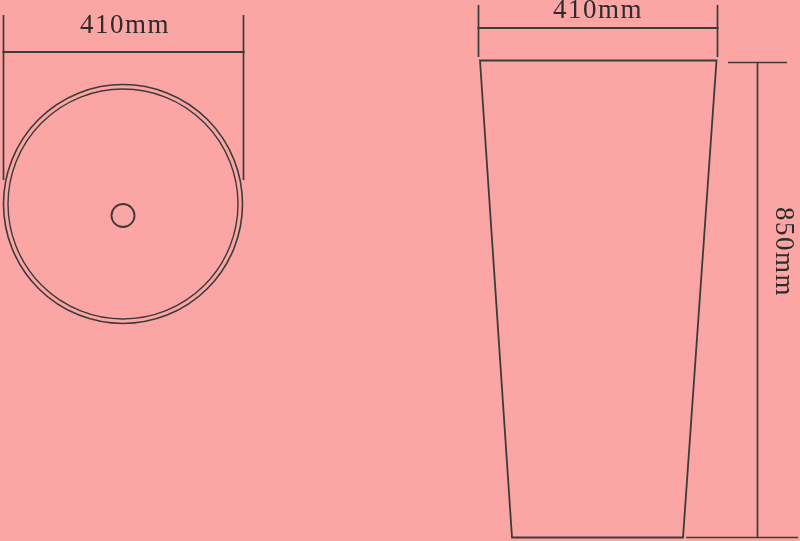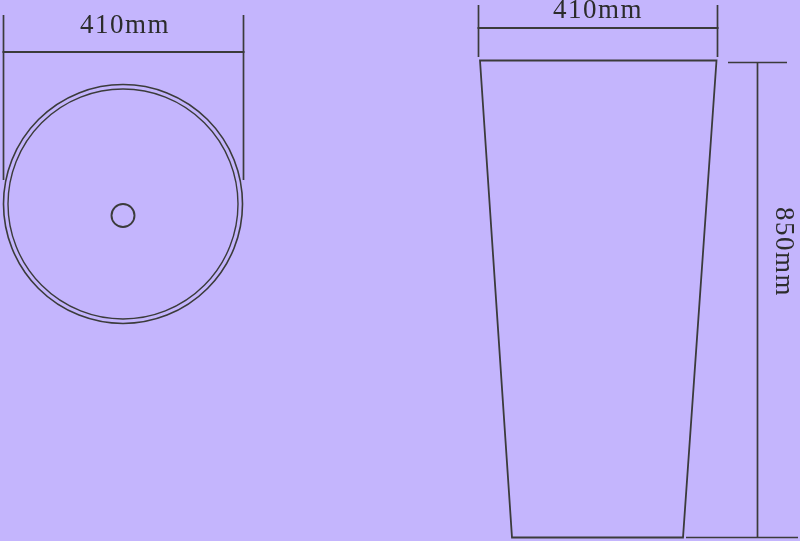--- a/index.html
+++ b/index.html
@@ -4,21 +4,21 @@
 <style>
   html, body {
     margin: 0;
     padding: 0;
     background: #ffffff;
   }
   .canvas {
     position: relative;
     width: 800px;
     height: 541px;
-    background: #c4b5fd;
+    background: #fca5a5;
     overflow: hidden;
     font-family: "Liberation Serif", "DejaVu Serif", serif;
   }
   .canvas svg {
     position: absolute;
     left: 0;
     top: 0;
   }
   .stroke {
     stroke: #3b3b3b;

